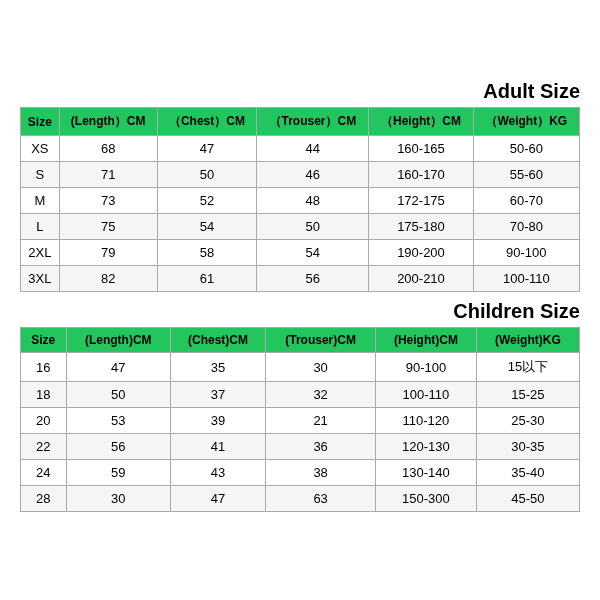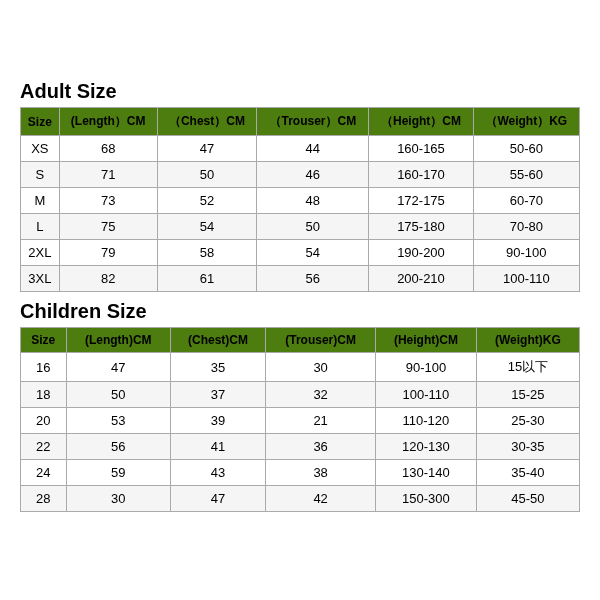--- a/index.html
+++ b/index.html
@@ -11,33 +11,33 @@
       font-size: 13px;
       display: flex;
       align-items: center;
       justify-content: center;
     }
     .container {
       width: 580px;
       padding: 10px;
     }
     .section-title {
-      text-align: left;
+      text-align: right;
       font-size: 20px;
       font-weight: bold;
       margin-bottom: 4px;
       color: #000;
     }
     table {
       width: 100%;
       border-collapse: collapse;
       margin-bottom: 8px;
     }
     th {
-      background-color: #4d7c0f;
+      background-color: #22c55e;
       color: #000;
       border: 1px solid #aaa;
       padding: 5px 4px;
       text-align: center;
       font-weight: bold;
       font-size: 12px;
     }
     td {
       border: 1px solid #aaa;
       padding: 5px 4px;
@@ -177,20 +177,20 @@
             <td>59</td>
             <td>43</td>
             <td>38</td>
             <td>130-140</td>
             <td>35-40</td>
           </tr>
           <tr>
             <td>28</td>
             <td>30</td>
             <td>47</td>
-            <td>42</td>
+            <td>63</td>
             <td>150-300</td>
             <td>45-50</td>
           </tr>
         </tbody>
     </table>
   </div>
 </div>
 
 </body></html>

